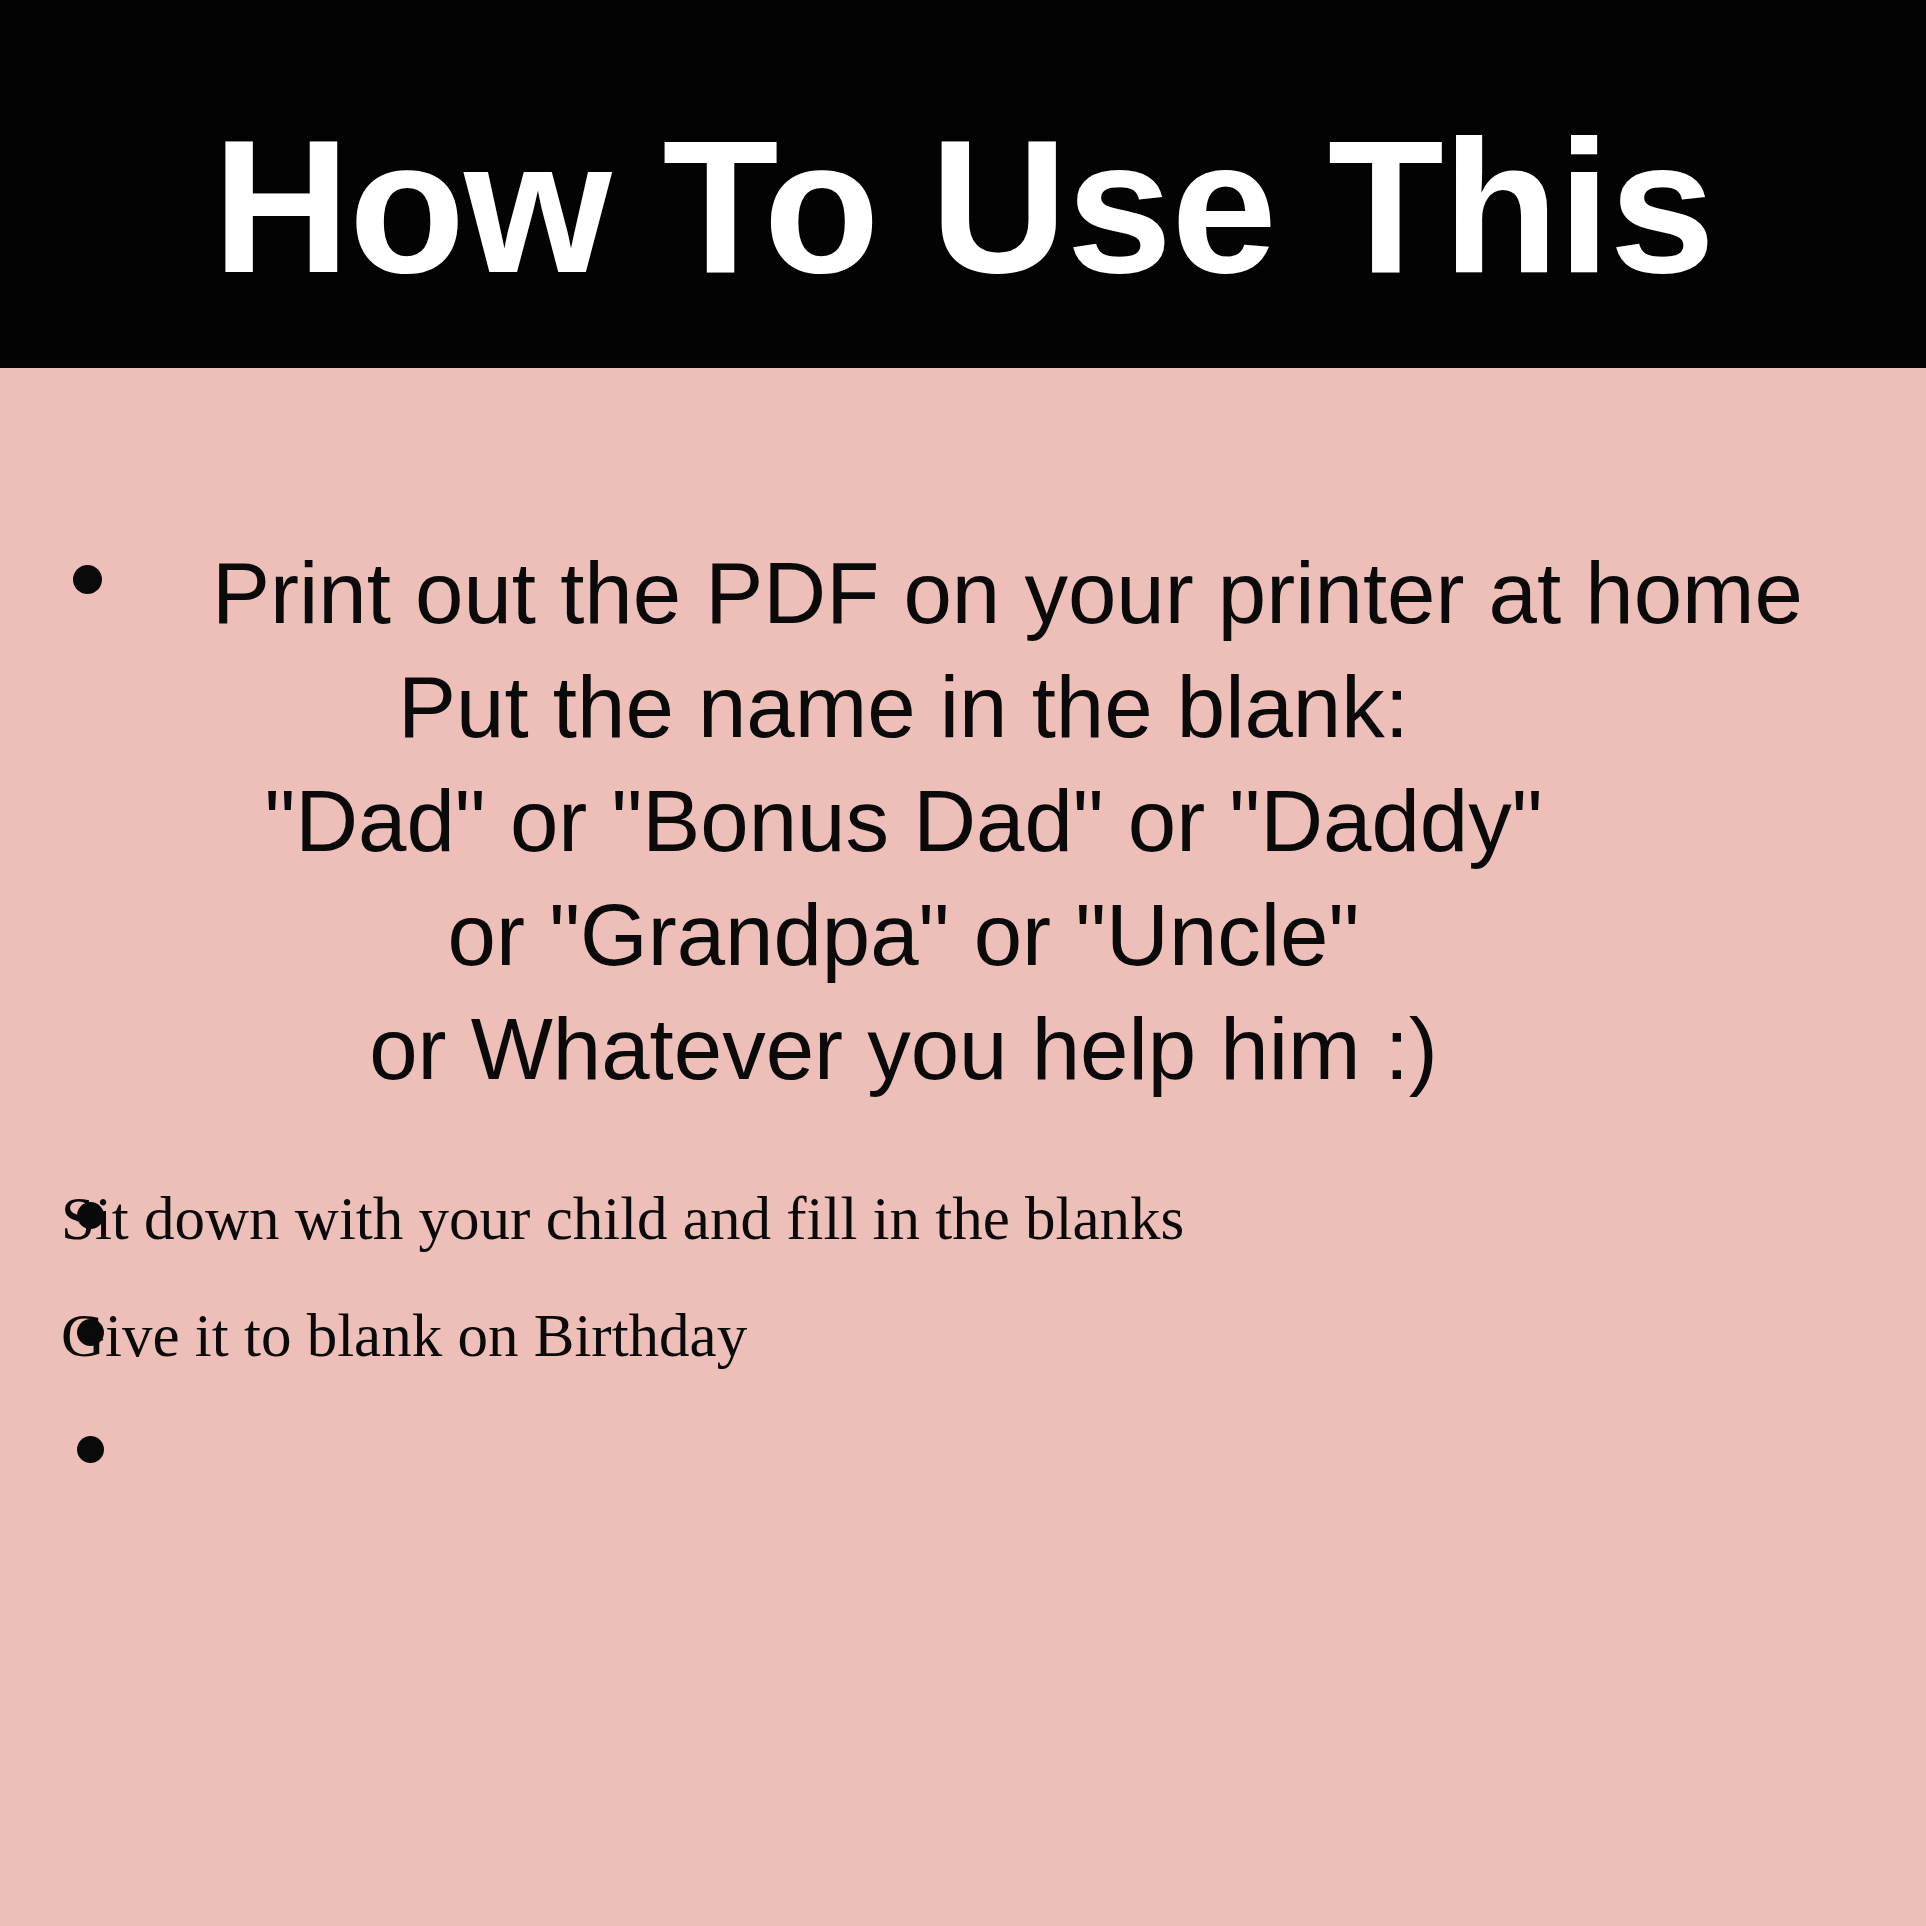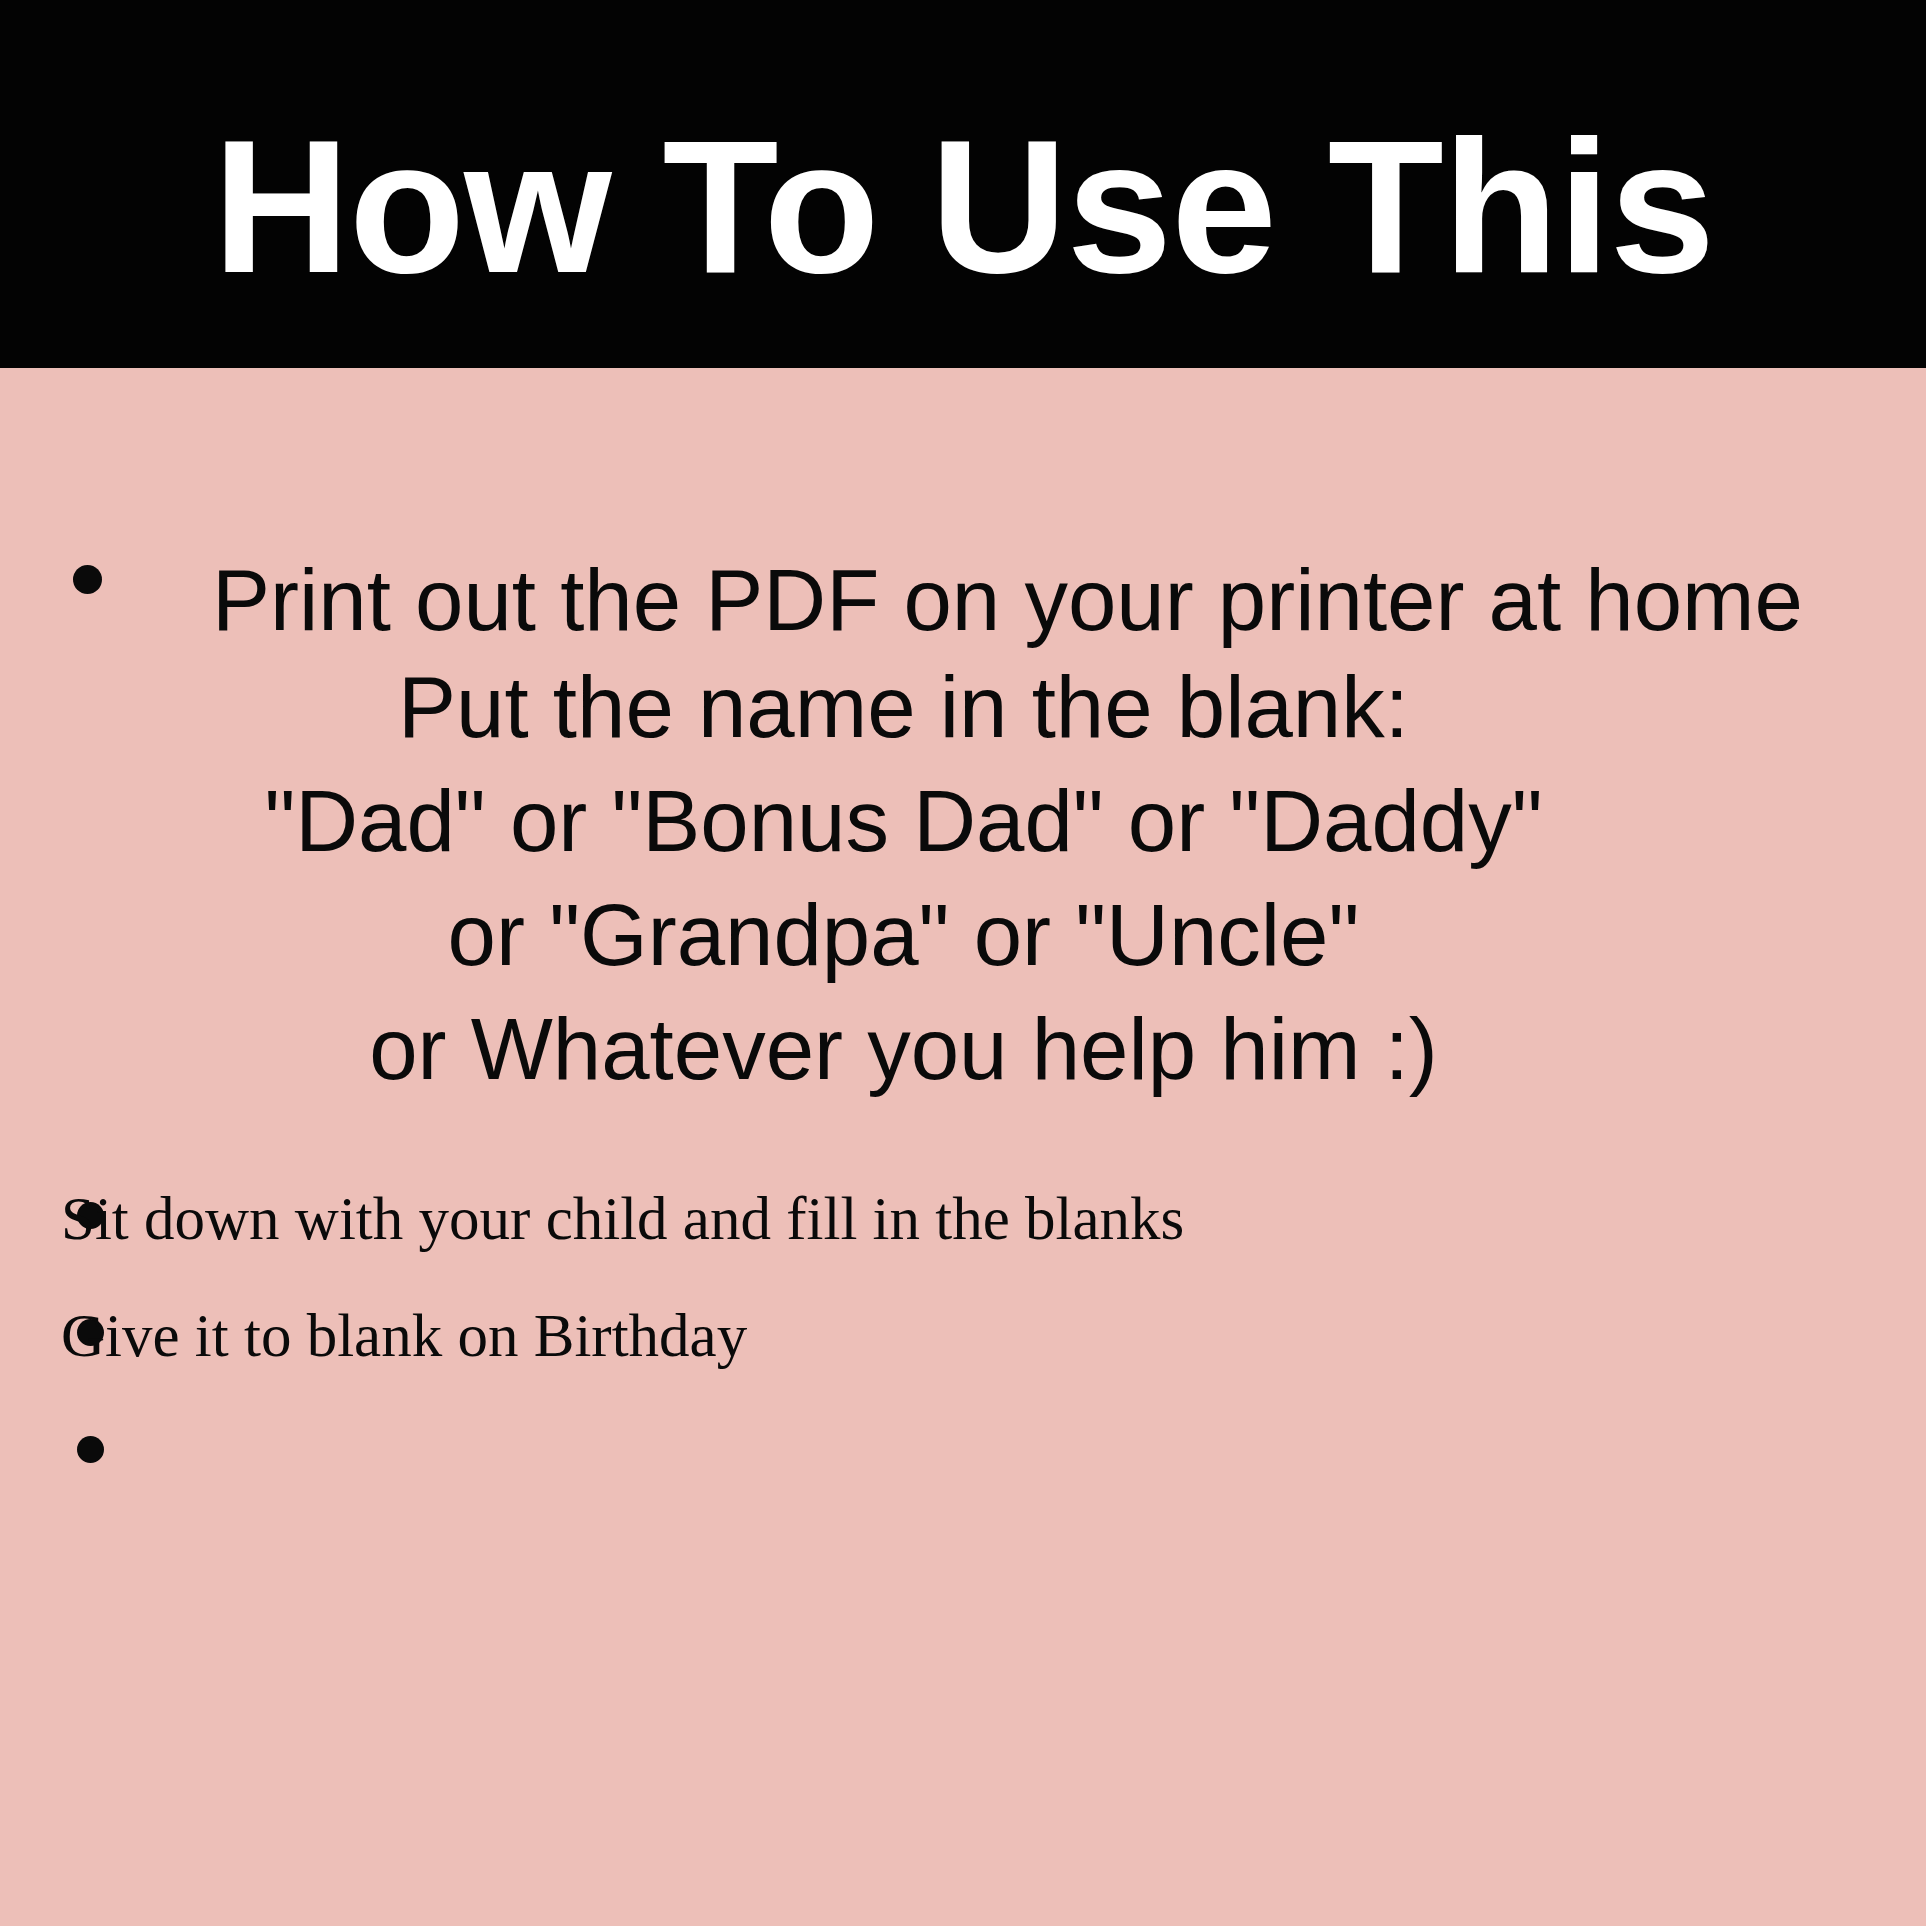--- a/index.html
+++ b/index.html
@@ -77,21 +77,20 @@
     font-weight: 400;
     font-size: 87px;
     line-height: 114px;
     color: #0a0a0a;
     white-space: nowrap;
   }
   #intro-line-1 {
     position: absolute;
     left: 212px;
     top: 0;
-    margin-top: 7px;
   }
   .intro-centered {
     text-align: center;
     padding-right: 120px;
   }
 
   
   #task-list {
     position: absolute;
     left: 0;

